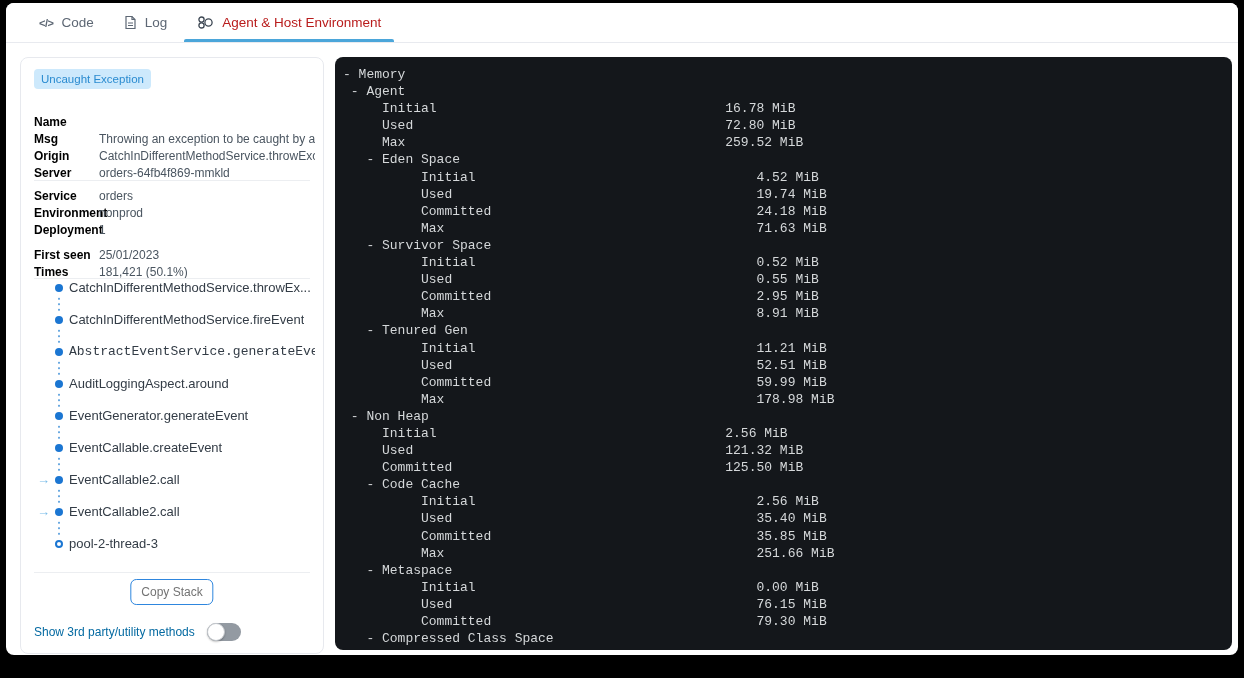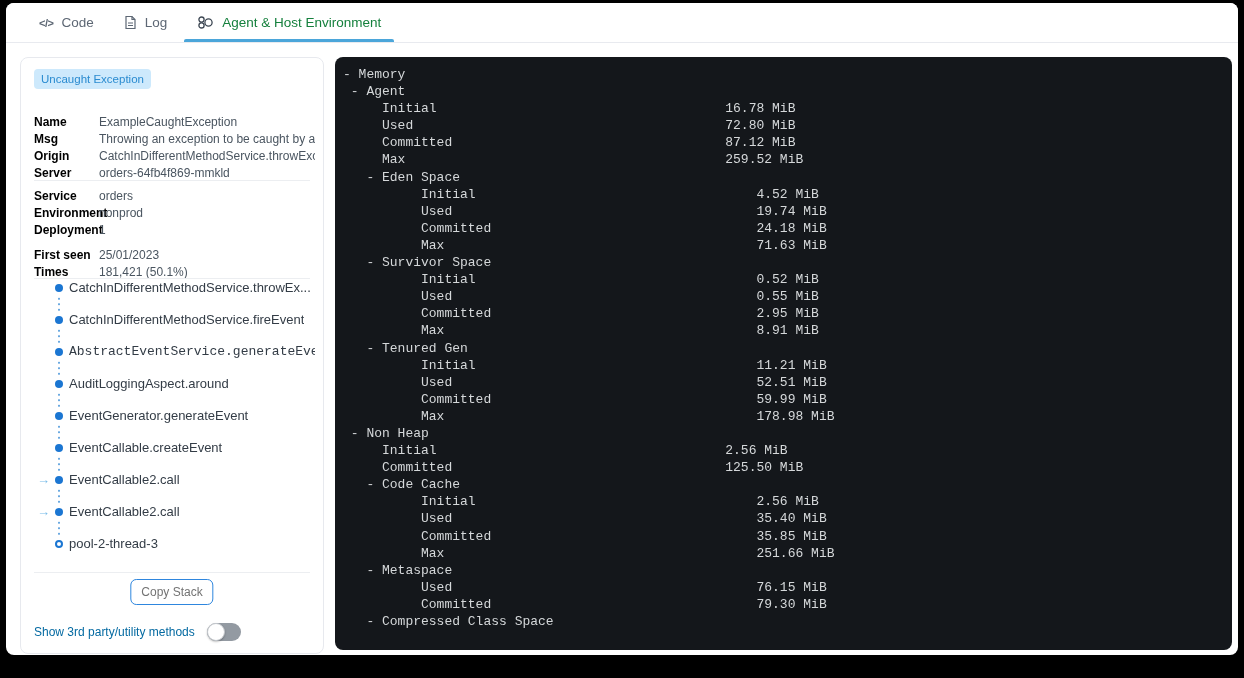--- a/index.html
+++ b/index.html
@@ -2,21 +2,21 @@
 <html><head>
 <meta charset="utf-8">
 <style>
   * { margin:0; padding:0; box-sizing:border-box; }
   html,body { width:1244px; height:678px; background:#000; font-family:"Liberation Sans", sans-serif; }
   .window { position:absolute; left:6px; top:3px; width:1232px; height:652px; background:#fff; border-radius:8px; overflow:hidden; }
 
   
   .tabbar { position:absolute; left:0; top:0; width:100%; height:40px; background:#fff; border-bottom:1px solid #e8eaef; display:flex; align-items:stretch; padding-left:18px; }
   .tab { position:relative; display:flex; align-items:center; gap:8px; padding:0 15px; color:#5d6774; font-size:13.5px; cursor:pointer; }
-  .tab.active { color:#15803d; }
+  .tab.active { color:#b91c1c; }
   .tab.active::after { content:""; position:absolute; left:2px; right:2px; bottom:0; height:3px; background:#4ba6da; border-radius:2px 2px 0 0; }
   .tab .glyph { font-size:11px; font-weight:bold; color:#5d6774; letter-spacing:-0.5px; }
   .tab svg { display:block; }
 
   
   .card { position:absolute; left:14px; top:54px; width:304px; height:597px; background:#fff; border:1px solid #e7e9ee; border-radius:8px; overflow:hidden; }
   .badge { position:absolute; left:13px; top:11px; background:#cde9fc; color:#2a8bd0; font-size:11.5px; padding:4px 7px; border-radius:4px; }
   .kv { position:absolute; left:13px; right:8px; font-size:12px; color:#4a5560; }
   .kv-row { display:flex; height:17px; line-height:17px; }
   .kv-row .k { width:65px; flex:0 0 65px; font-weight:bold; color:#000000; }
@@ -74,21 +74,20 @@
       <span>Agent &amp; Host Environment</span>
     </div>
   </div>
 
   <div class="card">
     <div class="badge">Uncaught Exception</div>
 
     <div class="kv" style="top:56px" id="kv-fields">
         <div class="kv-row">
           <span class="k">Name</span>
-          <span class="v">ExampleCaughtException</span>
         </div>
         <div class="kv-row">
           <span class="k">Msg</span>
           <span class="v">Throwing an exception to be caught by a dif</span>
         </div>
         <div class="kv-row">
           <span class="k">Origin</span>
           <span class="v">CatchInDifferentMethodService.throwExcep</span>
         </div>
         <div class="kv-row">
@@ -166,45 +165,46 @@
         </span>
     </div>
   </div>
 
   <div class="env-panel">
     <div class="env-pre" id="env-tree">
         <div class="env-row">- Memory</div>
         <div class="env-row"> - Agent</div>
         <div class="env-row">     Initial                                     16.78 MiB</div>
         <div class="env-row">     Used                                        72.80 MiB</div>
-        <div class="env-row">     Committed                                   87.12 MiB</div>
         <div class="env-row">     Max                                         259.52 MiB</div>
         <div class="env-row">   - Eden Space</div>
         <div class="env-row">          Initial                                    4.52 MiB</div>
         <div class="env-row">          Used                                       19.74 MiB</div>
         <div class="env-row">          Committed                                  24.18 MiB</div>
         <div class="env-row">          Max                                        71.63 MiB</div>
         <div class="env-row">   - Survivor Space</div>
         <div class="env-row">          Initial                                    0.52 MiB</div>
         <div class="env-row">          Used                                       0.55 MiB</div>
         <div class="env-row">          Committed                                  2.95 MiB</div>
         <div class="env-row">          Max                                        8.91 MiB</div>
         <div class="env-row">   - Tenured Gen</div>
         <div class="env-row">          Initial                                    11.21 MiB</div>
         <div class="env-row">          Used                                       52.51 MiB</div>
         <div class="env-row">          Committed                                  59.99 MiB</div>
         <div class="env-row">          Max                                        178.98 MiB</div>
         <div class="env-row"> - Non Heap</div>
         <div class="env-row">     Initial                                     2.56 MiB</div>
+        <div class="env-row">     Used                                        121.32 MiB</div>
         <div class="env-row">     Committed                                   125.50 MiB</div>
         <div class="env-row">   - Code Cache</div>
         <div class="env-row">          Initial                                    2.56 MiB</div>
         <div class="env-row">          Used                                       35.40 MiB</div>
         <div class="env-row">          Committed                                  35.85 MiB</div>
         <div class="env-row">          Max                                        251.66 MiB</div>
         <div class="env-row">   - Metaspace</div>
+        <div class="env-row">          Initial                                    0.00 MiB</div>
         <div class="env-row">          Used                                       76.15 MiB</div>
         <div class="env-row">          Committed                                  79.30 MiB</div>
         <div class="env-row">   - Compressed Class Space</div>
       </div>
   </div>
 
 </div>
 
 </body></html>

